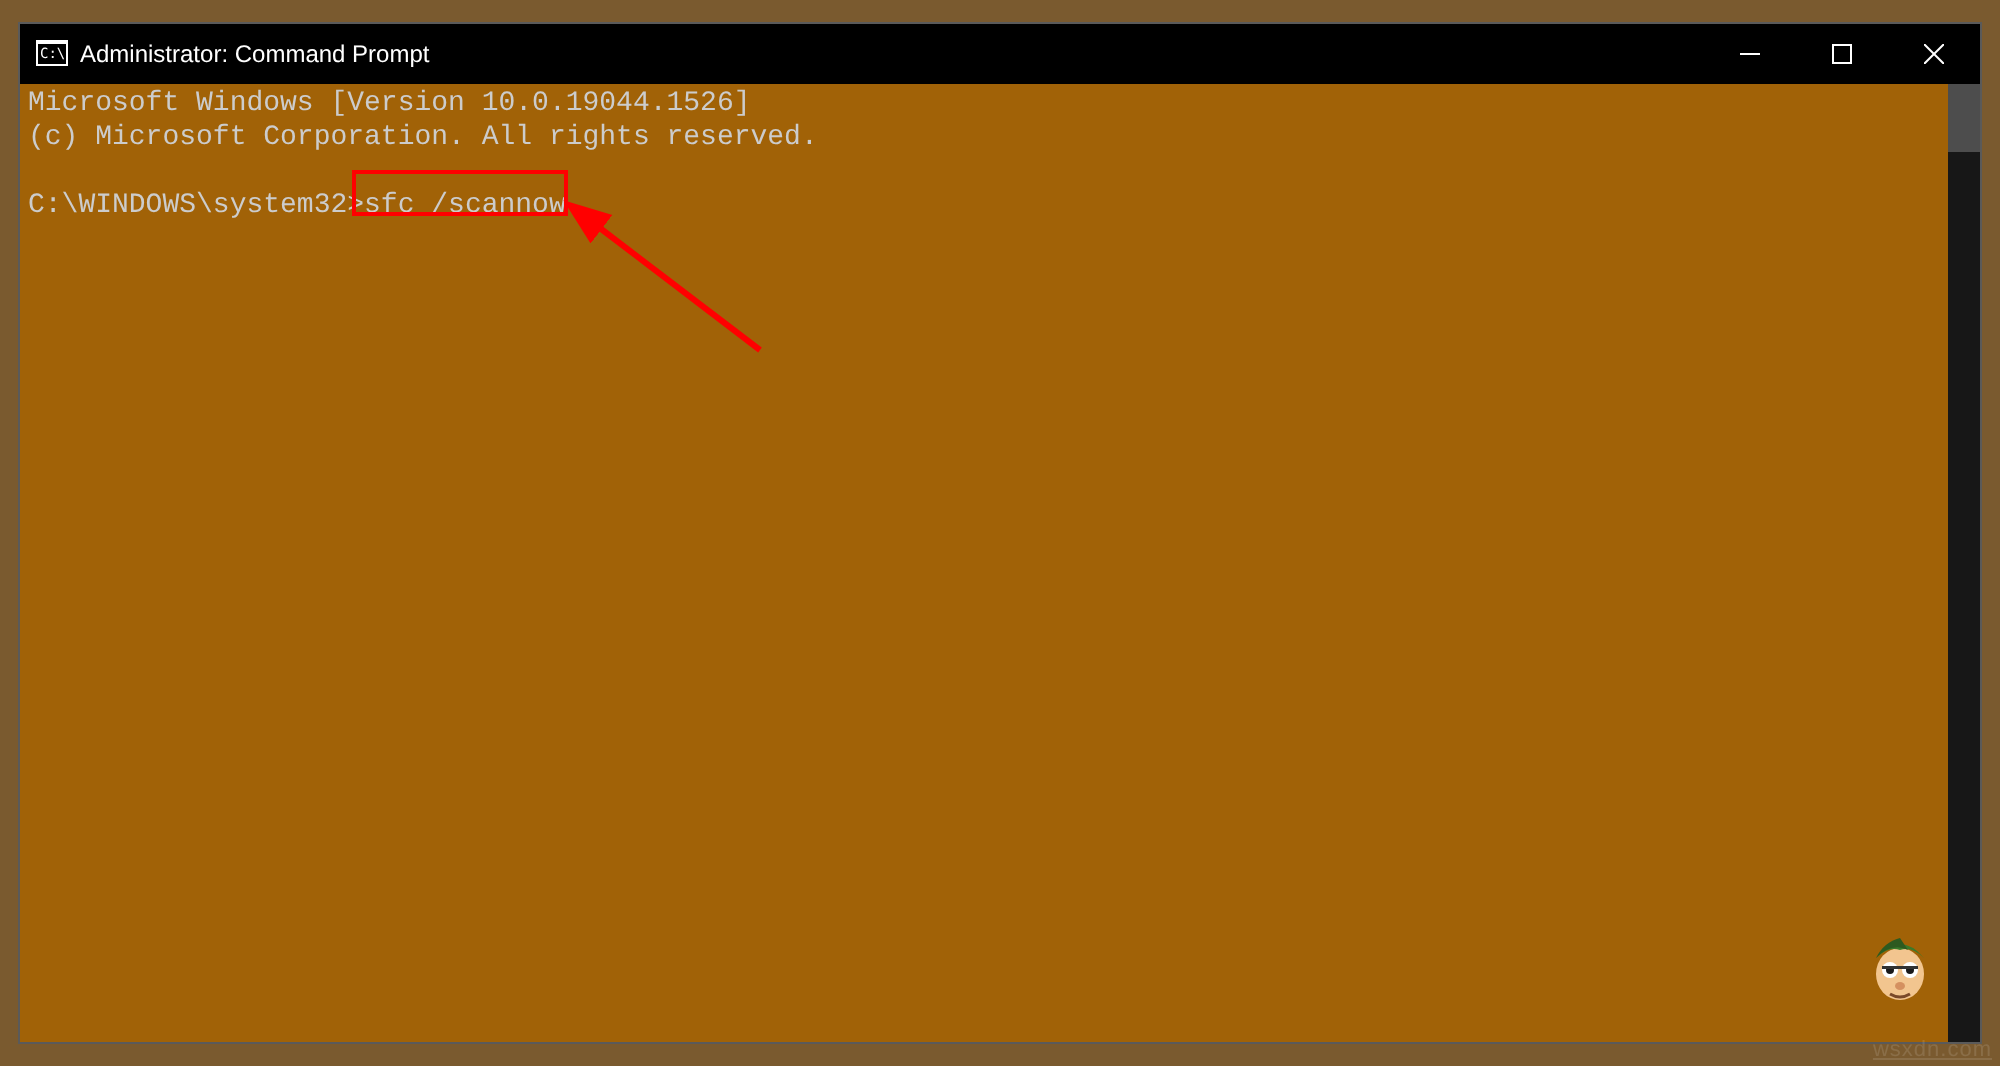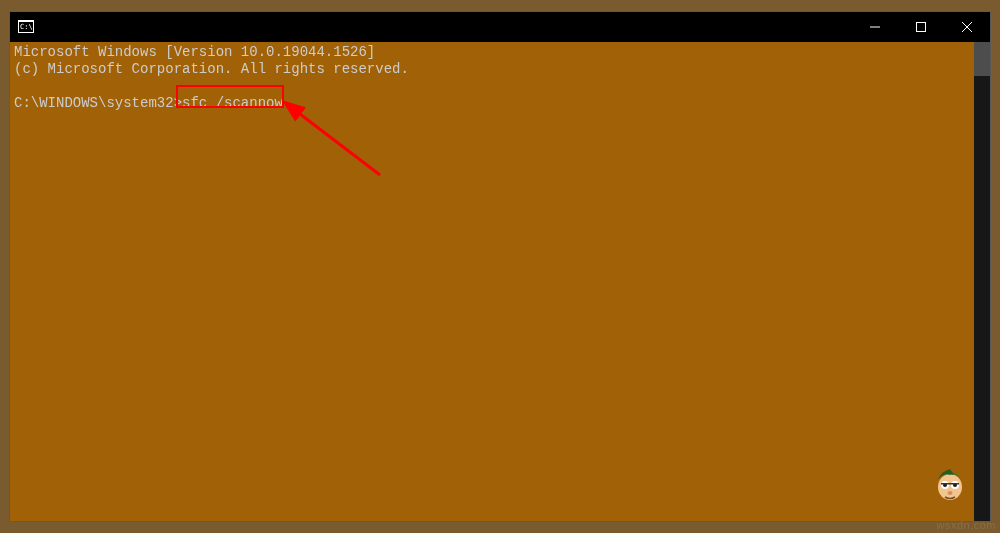--- a/index.html
+++ b/index.html
@@ -105,35 +105,37 @@
       height: 40px;
     }
     .watermark {
       position: absolute;
       right: 4px;
       bottom: 2px;
       color: rgba(255,255,255,0.12);
       font-size: 11px;
       font-family: Arial, sans-serif;
       letter-spacing: 0.5px;
+      text-decoration: underline;
     }
   </style>
 </head>
 <body>
 
 <div class="window">
 
   <div class="titlebar">
     <span class="titlebar-icon">
       <svg width="16" height="16" viewBox="0 0 16 16">
         <rect x="0" y="1" width="16" height="13" fill="#ffffff"></rect>
         <rect x="1" y="3" width="14" height="10" fill="#000000"></rect>
         <text x="2" y="10" font-size="7" fill="#ffffff" font-family="monospace">C:\</text>
       </svg>
     </span>
+    <span class="titlebar-title">Administrator: Command Prompt</span>
     <span class="titlebar-spacer"></span>
     <div class="win-btn">
       <svg width="10" height="10" viewBox="0 0 10 10">
           <line x1="0" y1="5" x2="10" y2="5" stroke="#ffffff" stroke-width="1"></line>
         </svg>
     </div>
     <div class="win-btn">
       <svg width="10" height="10" viewBox="0 0 10 10">
           <rect x="0.5" y="0.5" width="9" height="9" fill="none" stroke="#ffffff" stroke-width="1"></rect>
         </svg>

